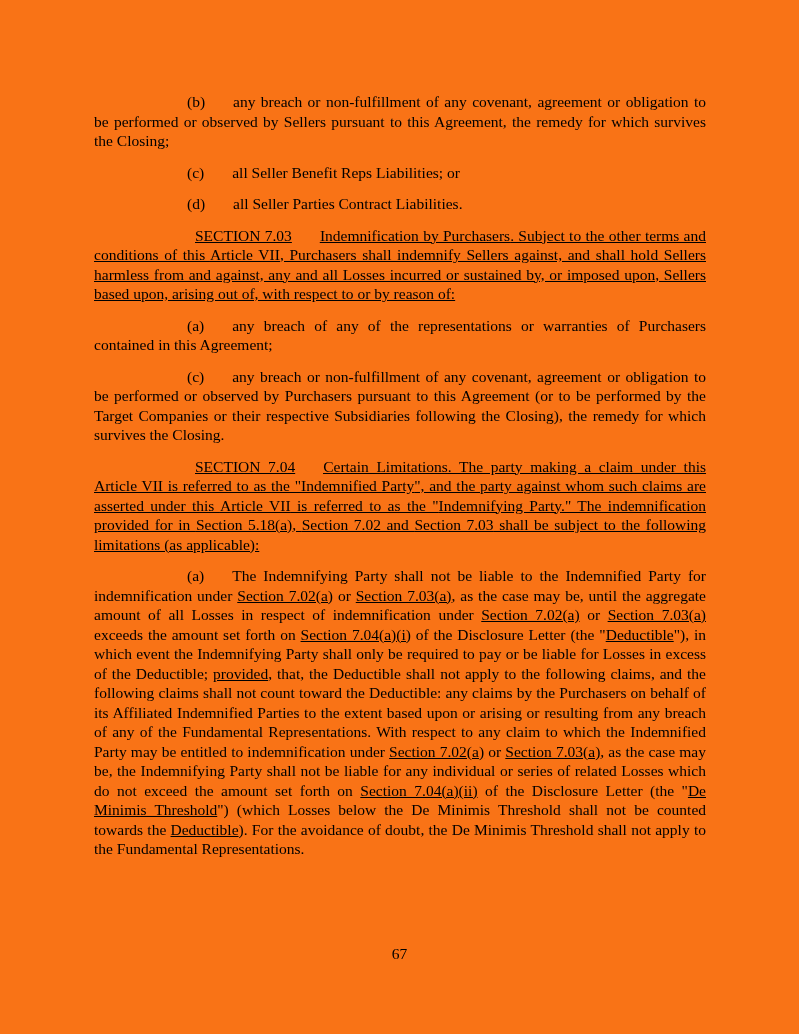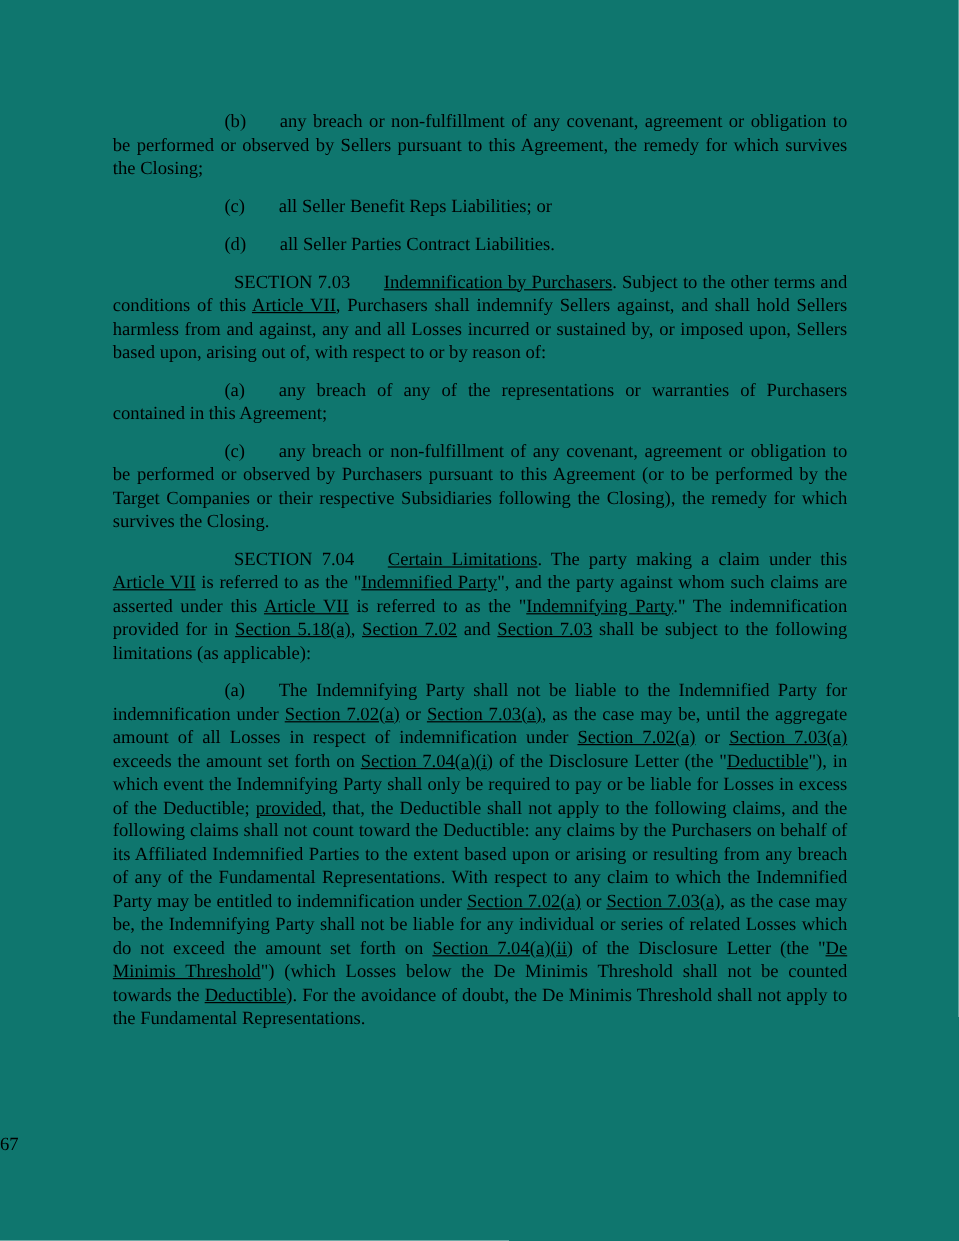--- a/index.html
+++ b/index.html
@@ -4,21 +4,21 @@
 <style>
   html, body {
     margin: 0;
     padding: 0;
     background: #ffffff;
   }
   .page {
     position: relative;
     width: 799px;
     height: 1034px;
-    background: #0f766e;
+    background: #f97316;
     overflow: hidden;
     font-family: "Liberation Serif", "DejaVu Serif", serif;
     font-size: 15.5px;
     line-height: 19.5px;
     color: #000000;
   }
   .content {
     position: absolute;
     top: 92px;
     left: 94px;
@@ -26,34 +26,35 @@
   }
   p.para {
     margin: 0 0 12px 0;
     text-align: justify;
   }
   p.para.item {
     text-indent: 93px;
   }
   p.para.section {
     text-indent: 101px;
+    text-decoration: underline;
   }
   span.tab {
     display: inline-block;
     width: 28px;
   }
   span.u {
     text-decoration: underline;
   }
   .page-number {
     position: absolute;
     top: 944px;
     left: 0;
     width: 100%;
-    text-align: left;
+    text-align: center;
   }
 </style>
 </head>
 <body>
 
 <div class="page">
   <div class="content">
       <p class="para item"><span>(b)</span><span class="tab"></span><span>any breach or non-fulfillment of any covenant, agreement or obligation to be performed or observed by Sellers pursuant to this Agreement, the remedy for which survives the Closing;</span></p>
       <p class="para item"><span>(c)</span><span class="tab"></span><span>all Seller Benefit Reps Liabilities; or</span></p>
       <p class="para item"><span>(d)</span><span class="tab"></span><span>all Seller Parties Contract Liabilities.</span></p>

